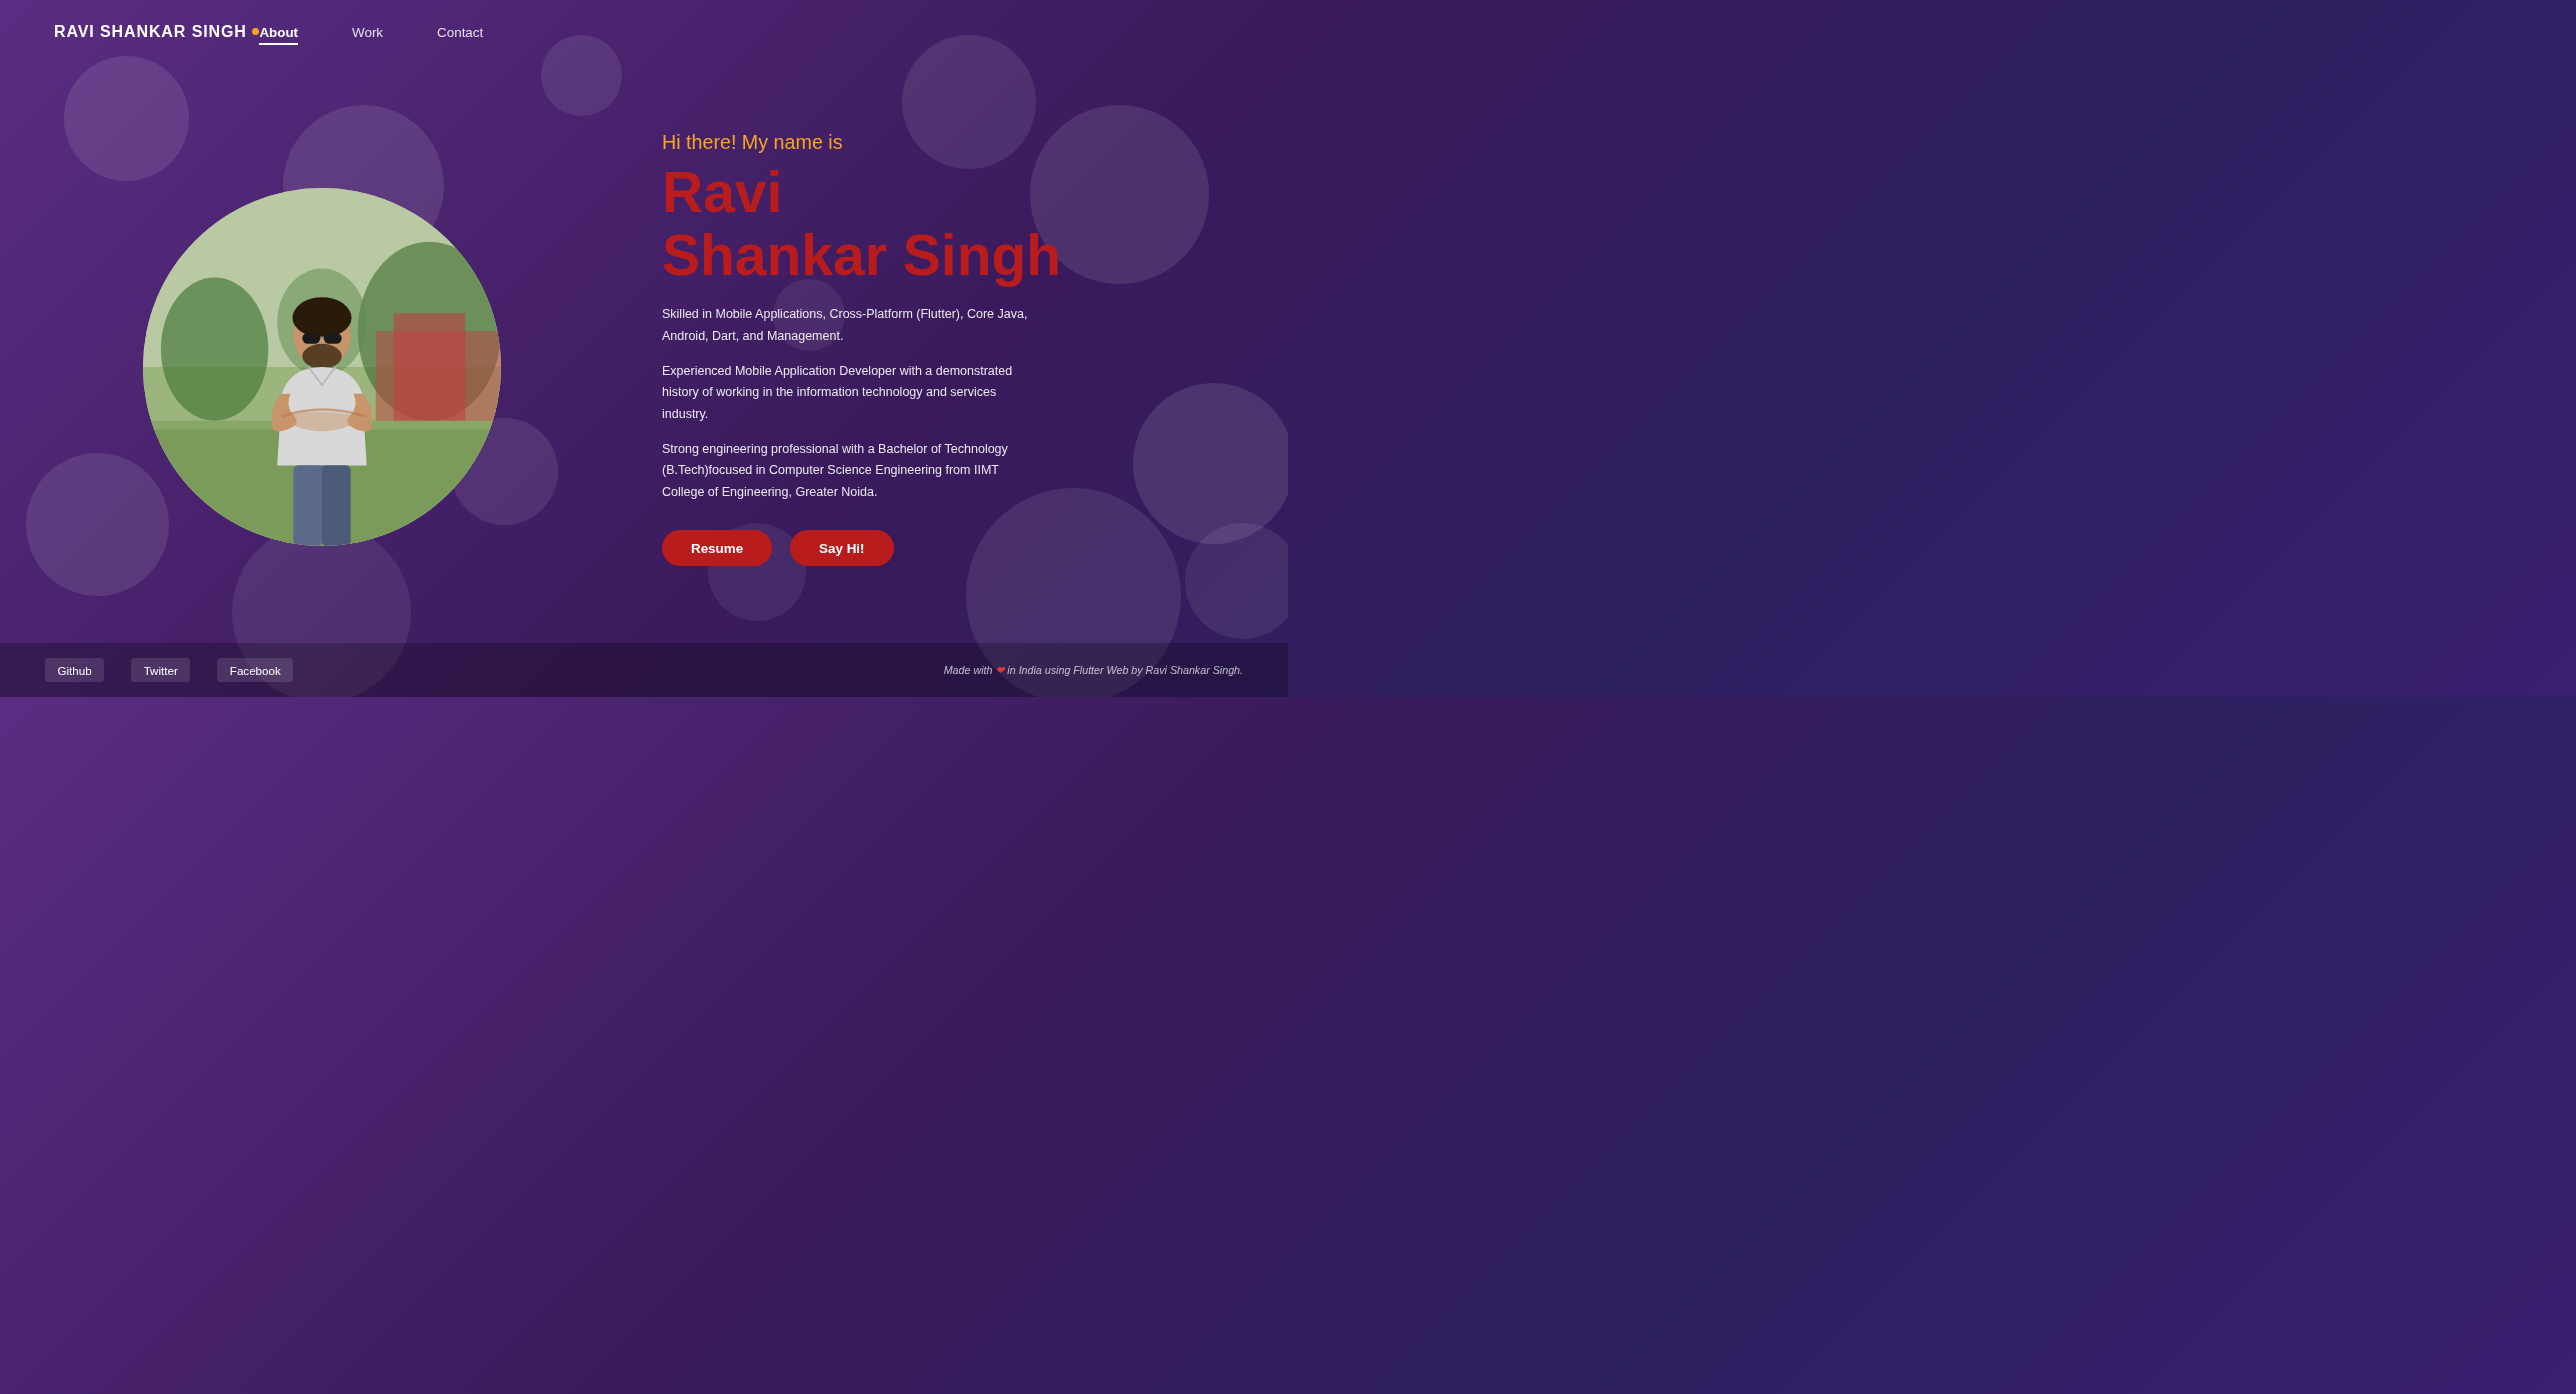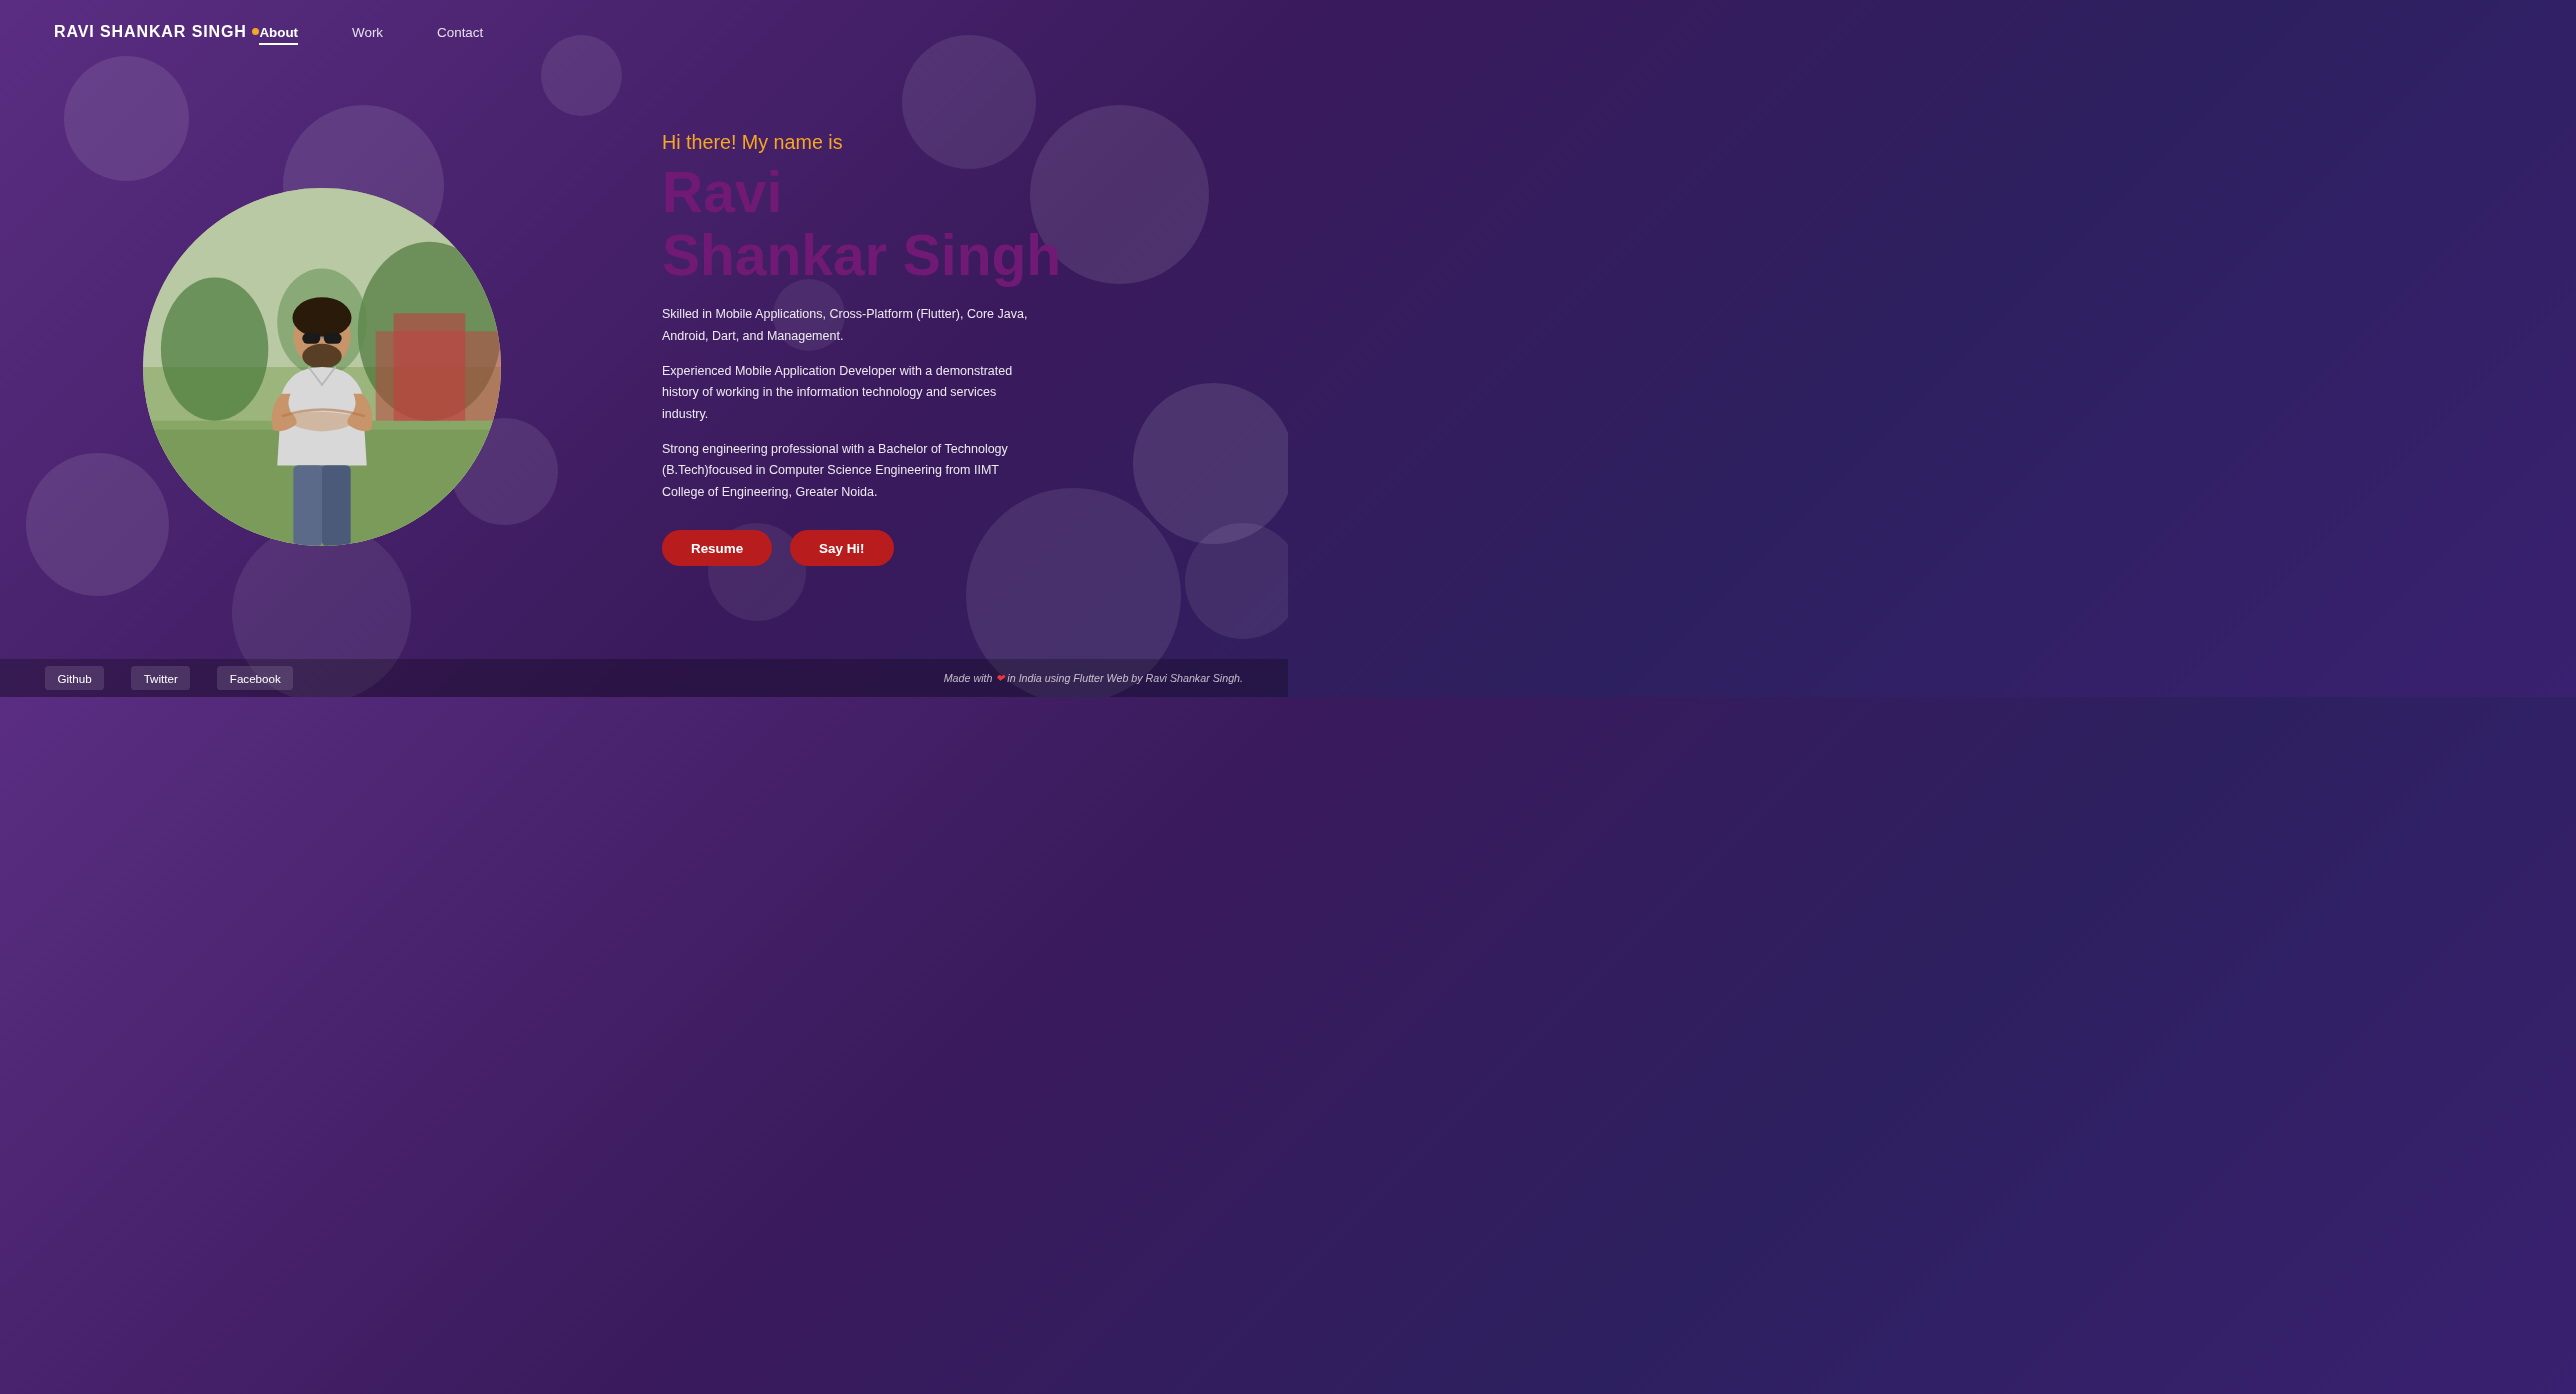--- a/index.html
+++ b/index.html
@@ -133,21 +133,21 @@
       color: #f5a623;
       font-weight: 400;
       margin-bottom: 7.2px;
     }
 
     .name-large {
       font-size: 57px;
       font-weight: 700;
       line-height: 1.1;
       margin-bottom: 18px;
-      color: #701a75;
+      color: #b91c1c;
     }
 
     .description {
       font-size: 12.5px;
       color: rgba(255,255,255,0.9);
       line-height: 1.7;
       margin-bottom: 14.3px;
       max-width: 376px;
     }
 
@@ -167,21 +167,21 @@
       background: #b91c1c;
       color: white;
     }
 
     
     .footer {
       position: absolute;
       bottom: 0;
       left: 0;
       right: 0;
-      height: 38px;
+      height: 54px;
       background: rgba(0,0,0,0.25);
       display: flex;
       align-items: center;
       justify-content: space-between;
       padding: 0 45px;
       z-index: 10;
       gap: 20px;
     }
 
     .footer-links {

